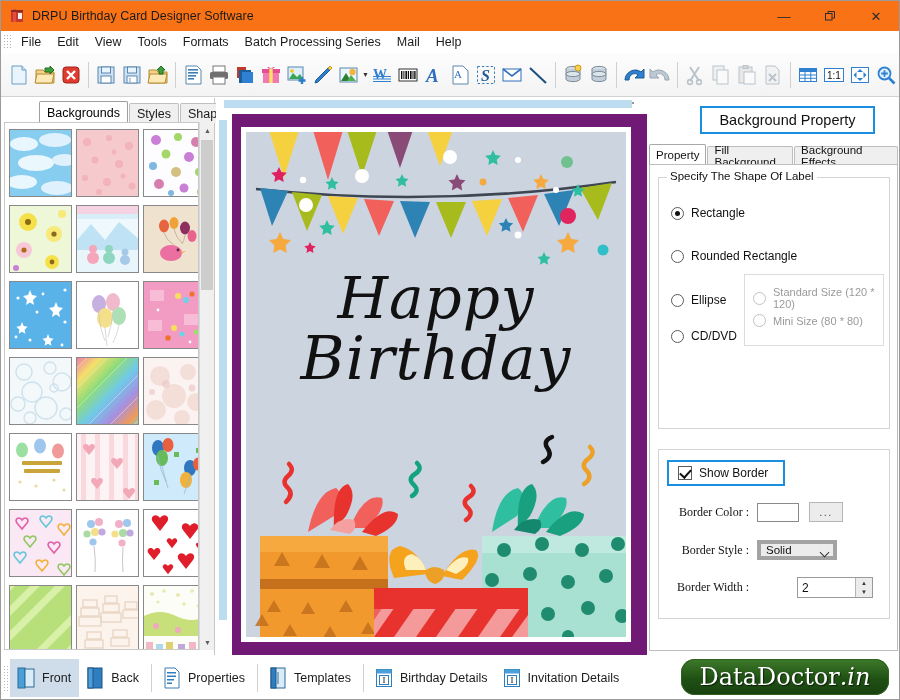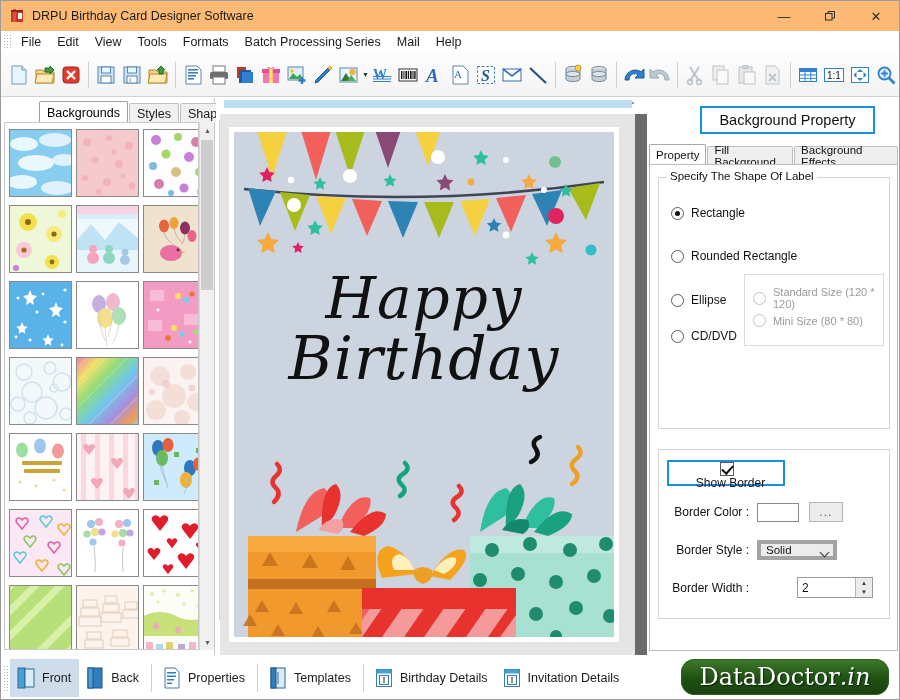--- a/index.html
+++ b/index.html
@@ -14,21 +14,21 @@
     position: relative;
     width: 900px; height: 700px;
     background: #ffffff;
     border: 1px solid #9b9b9b;
     overflow: hidden;
   }
 
   
   .titlebar {
     position: absolute; top: 0; left: 0; width: 898px; height: 30px;
-    background: #fdba74;
+    background: #f97316;
     display: flex; align-items: center;
   }
   .title-ico {
     width: 16px; height: 16px; margin-left: 8px; margin-right: 7px;
     position: relative; flex: none;
   }
   .title-text {
     font-size: 12.5px; color: #1b1b1b; white-space: nowrap;
   }
   .winbtns { position: absolute; right: 0; top: 0; height: 30px; display: flex; }
@@ -136,22 +136,22 @@
   }
   .rul-blue-h {
     position: absolute; left: 8px; top: 2px; height: 8px; width: 408px;
     background: #bcdcf0;
   }
   .rul-blue-v {
     position: absolute; left: 3px; top: 6px; width: 8px; height: 500px;
     background: #bcdcf0;
   }
   .canvas-area {
-    position: absolute; left: 4px; top: 16px; width: 415px; height: 541px;
-    background: #e5e5e5; overflow: hidden;
+    position: absolute; left: 16px; top: 16px; width: 415px; height: 541px;
+    background: #701a75; overflow: hidden;
   }
   .card {
     position: absolute; left: 9px; top: 13px; width: 390px; height: 515px;
     background: #ffffff; padding: 5px;
   }
   .card-inner {
     width: 100%; height: 100%; background: #ccd4e0; position: relative; overflow: hidden;
   }
   .card-title {
     position: absolute; left: 0; right: 0; top: 135px;
@@ -212,21 +212,21 @@
   }
   .chk {
     width: 14px; height: 14px; border: 1px solid #5a5a5a; background: #fff;
     margin-right: 7px; position: relative; flex: none;
   }
   .chk.on::after {
     content: ""; position: absolute; left: 3px; top: 0px; width: 5px; height: 9px;
     border: solid #111; border-width: 0 2px 2px 0; transform: rotate(42deg);
   }
   .fldrow { position: absolute; display: flex; align-items: center; font-size: 12px; color: #111; }
-  .fldlabel { width: 84px; text-align: right; margin-right: 8px; }
+  .fldlabel { width: 84px; text-align: right; margin-right: 8px; font-family: Liberation Serif, serif; }
   .colorbox { width: 42px; height: 19px; border: 1px solid #8a8a8a; background: #fff; }
   .dotsbtn {
     width: 34px; height: 20px; border: 1px solid #b5b5b5; background: #ececec;
     font-size: 11px; color: #555; display: flex; align-items: center; justify-content: center;
     letter-spacing: 1.5px; margin-left: 10px;
   }
   .selectbox {
     width: 80px; height: 20px; border: 4px solid #a3a3a3; background: #ececec;
     font-size: 11.5px; color: #111; display: flex; align-items: center;
     padding-left: 5px; position: relative;
@@ -1201,21 +1201,21 @@
           </div>
           <div class="radio-row dimtext" style="left:8px; top:39px; font-size:11px;">
             <span class="radio dim"></span>
             <span>Mini Size (80 * 80)</span>
           </div>
         </div>
       </div>
 
       <div class="group" style="left:8px; top:284px; width:232px; height:170px;">
 
-        <div class="showborder-hl" style="left:8px; top:10px; width:118px; height:26px;flex-direction:column;">
+        <div class="showborder-hl" style="left:8px; top:10px; width:118px; height:26px;">
           <span class="chk on"></span>
           <span style="font-size:12px;color:#111">Show Border</span>
         </div>
 
         <div class="fldrow" style="left:6px; top:52px;">
           <span class="fldlabel">Border Color :</span>
           <span class="colorbox"></span>
           <span class="dotsbtn">...</span>
         </div>
 

